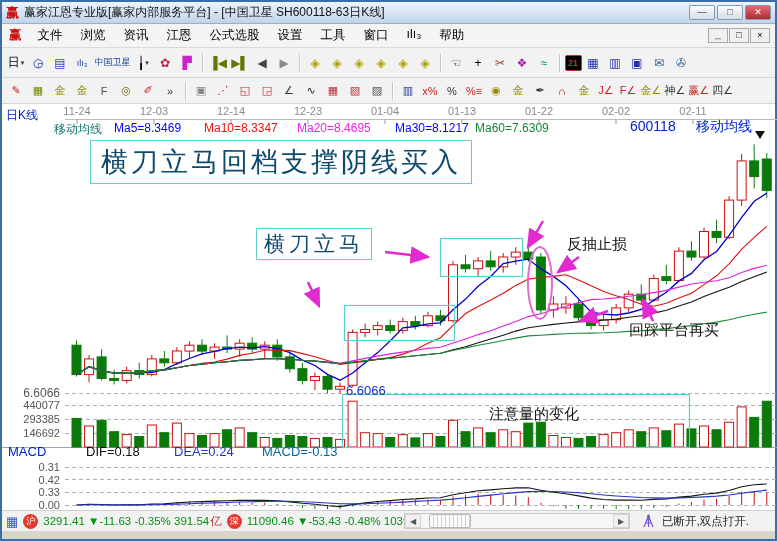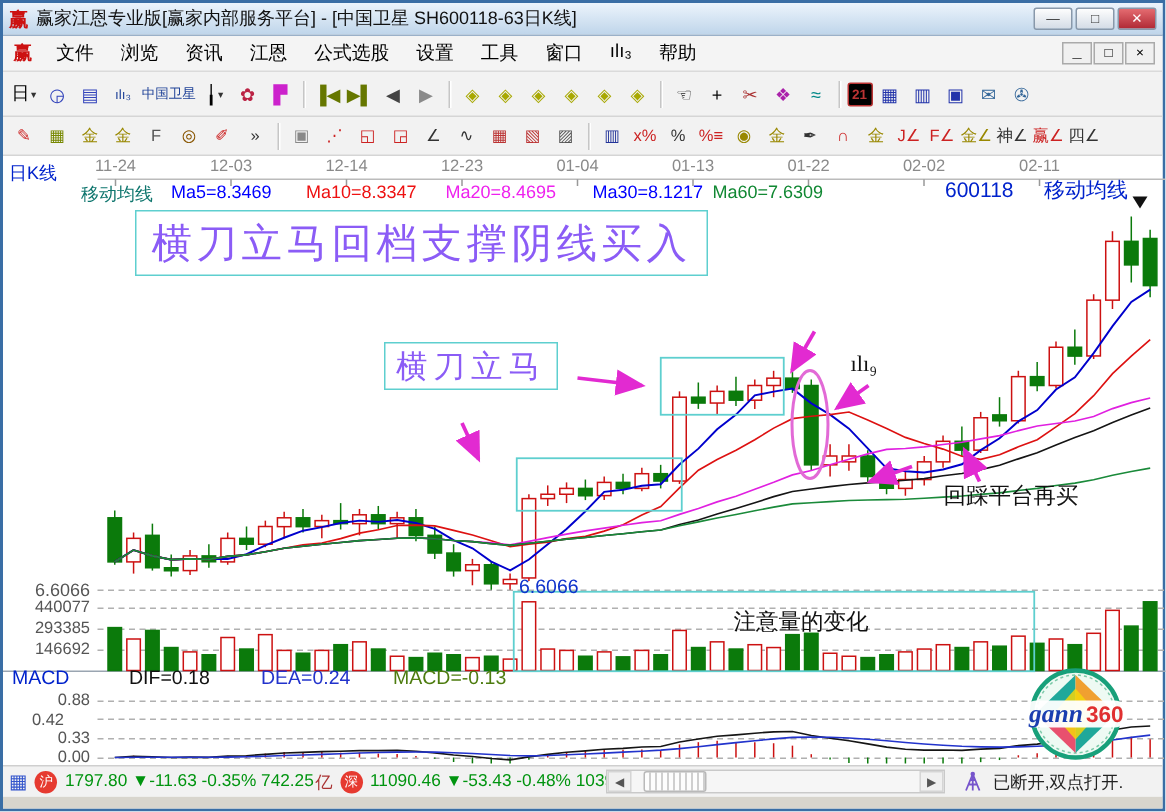--- a/index.html
+++ b/index.html
@@ -35,21 +35,21 @@
   .chartarea svg{position:absolute;left:0;top:0}
   .datelab{position:absolute;top:1px;transform:translateX(-50%);font-size:11px;color:#8a8a8a}
   .klinetype{position:absolute;left:4px;top:3px;color:#0022cc}
   .malabel{position:absolute;top:17px;color:#0f766e}
   .maval{position:absolute;top:17px}
   .stockcode{position:absolute;top:14px;font-size:14px;color:#0022cc}
   .axlab{position:absolute;left:2px;width:56px;text-align:right;font-size:11px;color:#555}
   .pricelab{position:absolute;left:2px;width:56px;text-align:right;font-size:12px;color:#555}
   .lowlab{position:absolute;font-size:13px;color:#1133cc}
   .cyanbox{position:absolute;border:1px solid #5ecfcf;background:transparent}
-  .serif{font-family:"Liberation Serif","DejaVu Serif",serif;color:#8b5cf6}
+  .serif{font-family:"Liberation Serif","DejaVu Serif",serif;color:#0c4a6e}
   .anno-main{left:88px;top:36px;width:382px;height:44px;line-height:42px;text-align:center;font-size:27px;letter-spacing:3px}
   .anno-box{left:254px;top:124px;width:116px;height:32px;line-height:30px;text-align:center;font-size:21px;letter-spacing:4px}
   .note{position:absolute;font-size:15px;color:#111}
   .macdrow{position:absolute;top:340px;font-size:13px}
   .logo{position:absolute;left:660px;top:341px;width:110px;height:63px}
   
   .statusbar{height:21px;flex:0 0 21px;position:relative;display:flex;align-items:center;gap:5px;
     background:#f2f2f2;border-top:1px solid #cfcfcf;font-size:11.5px;padding:0 4px;white-space:nowrap}
   .green{color:#00940f}
   .redunit{color:#a33}
@@ -588,52 +588,38 @@
     <span class="stockcode" style="left:694px">移动均线</span>
     <span id="date-axis"><span class="datelab" style="left: 75px;">11-24</span><span class="datelab" style="left: 152px;">12-03</span><span class="datelab" style="left: 229px;">12-14</span><span class="datelab" style="left: 306px;">12-23</span><span class="datelab" style="left: 383px;">01-04</span><span class="datelab" style="left: 460px;">01-13</span><span class="datelab" style="left: 537px;">01-22</span><span class="datelab" style="left: 614px;">02-02</span><span class="datelab" style="left: 691px;">02-11</span></span>
 
     <span class="pricelab" style="top:282px">6.6066</span>
     <span id="vol-labels"><span class="axlab" style="top: 295px;">440077</span><span class="axlab" style="top: 309px;">293385</span><span class="axlab" style="top: 323px;">146692</span></span>
     <span class="lowlab" style="left:344px;top:279px">6.6066</span>
 
     
     <div class="cyanbox serif anno-main">横刀立马回档支撑阴线买入</div>
     <div class="cyanbox serif anno-box">横刀立马</div>
-    <div class="note serif" style="left:565px;top:131px">ılı₉</div>
+    <div class="note serif" style="left:565px;top:131px">反抽止损</div>
     <div class="note serif" style="left:627px;top:217px">回踩平台再买</div>
     <div class="note serif" style="left:487px;top:301px">注意量的变化</div>
 
     
     <span class="macdrow" style="left:6px;color:#0022cc">MACD</span>
     <span class="macdrow" style="left:84px;color:#111">DIF=0.18</span>
     <span class="macdrow" style="left:172px;color:#2233cc">DEA=0.24</span>
-    <span class="macdrow" style="left:260px;color:#4d7c0f">MACD=-0.13</span>
-    <span id="macd-axis"><span class="axlab" style="top: 357px;">0.88</span><span class="axlab" style="top: 369.6px; text-align: center;">0.42</span><span class="axlab" style="top: 382.2px;">0.33</span><span class="axlab" style="top: 394.8px;">0.00</span></span>
+    <span class="macdrow" style="left:260px;color:#0369a1">MACD=-0.13</span>
+    <span id="macd-axis"><span class="axlab" style="top: 357px;">0.31</span><span class="axlab" style="top: 369.6px;">0.42</span><span class="axlab" style="top: 382.2px;">0.33</span><span class="axlab" style="top: 394.8px;">0.00</span></span>
 
     
-    <div class="logo">
-      <svg width="110" height="63" viewBox="0 0 110 63">
-        <circle cx="55" cy="31" r="29" fill="#eefaf3" stroke="#18a07a" stroke-width="3"></circle>
-        <circle cx="55" cy="31" r="26" fill="none" stroke="#7cc9a8" stroke-width="1" stroke-dasharray="2 2"></circle>
-        <polygon points="55,5 28,31 55,31" fill="#1fa89a"></polygon>
-        <polygon points="55,5 82,31 55,31" fill="#f0a030"></polygon>
-        <polygon points="55,31 82,31 55,57" fill="#1fa89a"></polygon>
-        <polygon points="55,31 28,31 55,57" fill="#e8506e"></polygon>
-        <polygon points="55,14 70,31 55,48 40,31" fill="#f5d60a" opacity="0.85"></polygon>
-        <rect x="20" y="22" width="70" height="18" rx="9" fill="#ffffff" opacity="0.95"></rect>
-        <text x="24" y="36" font-family="Liberation Serif, serif" font-style="italic" font-weight="bold" font-size="17" fill="#1a3db0">gann</text>
-        <text x="62" y="36" font-family="Liberation Sans, sans-serif" font-weight="bold" font-size="15" fill="#e03030">360</text>
-      </svg>
-    </div>
   </div>
 
   <div class="statusbar">
     <span class="gridicon">▦</span>
     <span class="redcirc">沪</span>
-    <span class="green">1797.80 ▼-11.63 -0.35% 742.25</span>
+    <span class="green">3291.41 ▼-11.63 -0.35% 391.54</span>
     <span class="redunit" style="margin-left:-4px">亿</span>
     <span class="redcirc">深</span>
     <span class="green">11090.46 ▼-53.43 -0.48% 1039.3</span>
     <span class="hscroll">
       <span class="harr">◀</span>
       <span class="hthumb"></span>
       <span class="harr r">▶</span>
     </span>
     <span style="position:absolute;left:640px;top:3px">
       <svg width="13" height="15" viewBox="0 0 13 15">

